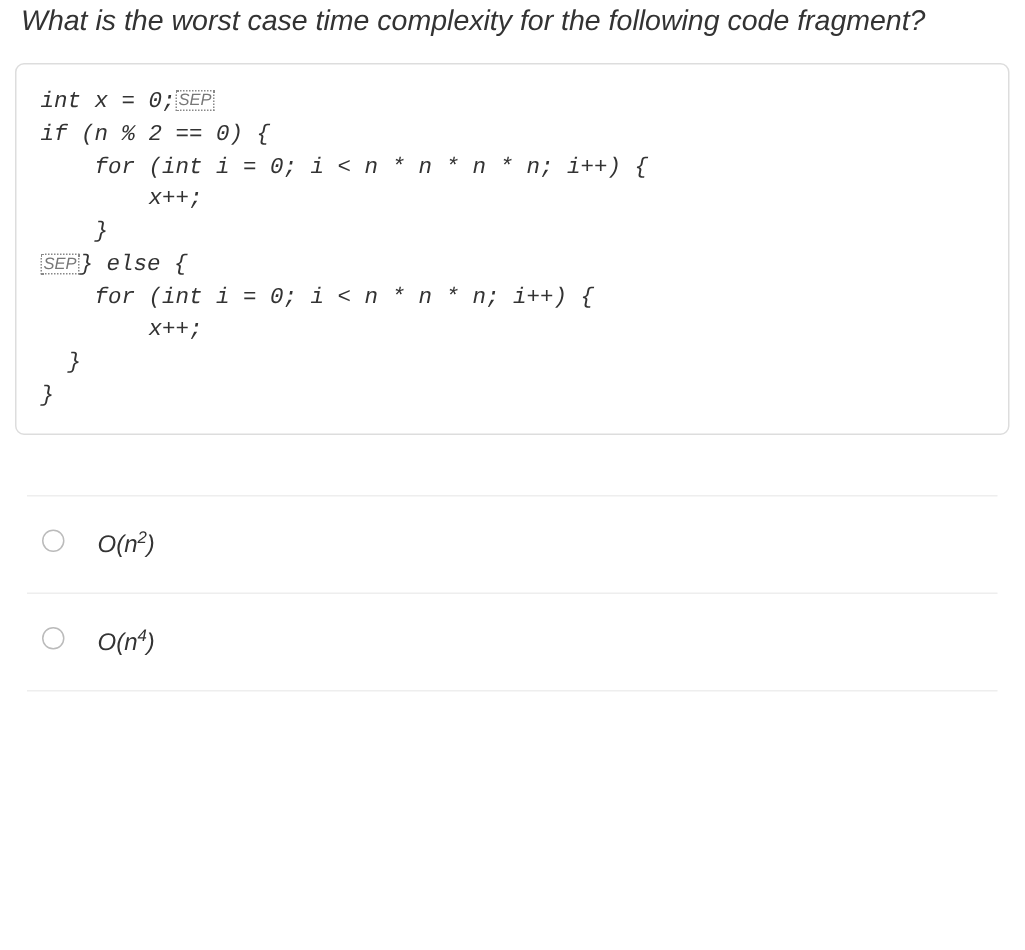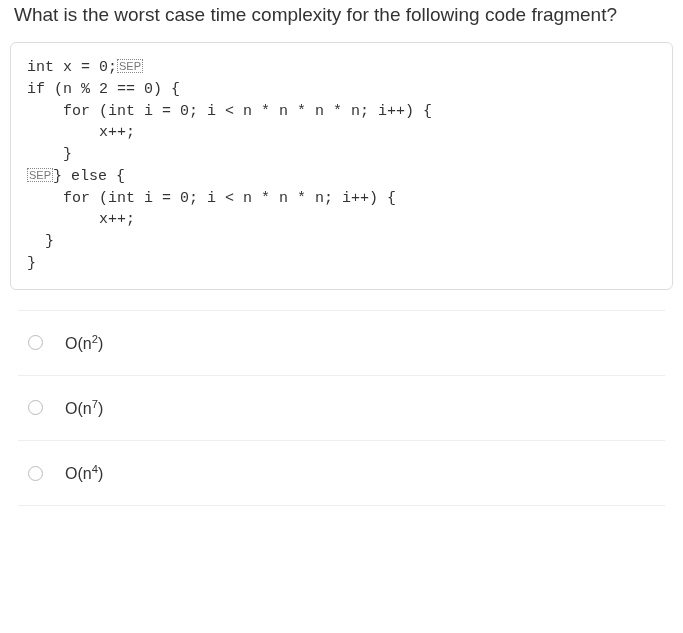--- a/index.html
+++ b/index.html
@@ -1,15 +1,15 @@
 <!DOCTYPE html>
 <html><head>
 <meta charset="utf-8">
 <style>
-  * { box-sizing: border-box; margin: 0; padding: 0; }
+  * { box-sizing: border-box; margin: 0; padding: 0; font-style: italic; }
   body {
     font-family: -apple-system, BlinkMacSystemFont, "Segoe UI", Helvetica, Arial, sans-serif;
     background: #fff;
     color: #333;
     width: 683px;
     padding: 4px 10px 10px 10px;
   }
   .question-text {
     font-size: 19px;
     color: #333;
@@ -19,28 +19,27 @@
   }
   .code-block {
     border: 1px solid #ddd;
     border-radius: 6px;
     padding: 14px 16px;
     font-family: "Consolas", "Menlo", "Courier New", monospace;
     font-size: 15px;
     line-height: 1.45;
     color: #333;
     white-space: pre;
-    margin-bottom: 20px;
+    margin-bottom: 40px;
   }
   .answers {
     padding: 0 8px;
   }
   .answer-row {
     display: flex;
-    align-items: center;
     padding: 22px 10px;
     border-bottom: 1px solid #eee;
     cursor: pointer;
   }
   .answer-row:first-child {
     border-top: 1px solid #eee;
   }
   .radio {
     width: 15px;
     height: 15px;
@@ -96,23 +95,19 @@
 
 <div class="answers">
 
   <div class="answer-row">
     <span class="radio"></span>
     <span class="answer-label"><span>O(n</span><sup>2</sup><span>)</span></span>
   </div>
 
 
 
-  <div class="answer-row">
-    <span class="radio"></span>
-    <span class="answer-label"><span>O(n</span><sup>7</sup><span>)</span></span>
-  </div>
 
   <div class="answer-row">
     <span class="radio"></span>
     <span class="answer-label"><span>O(n</span><sup>4</sup><span>)</span></span>
   </div>
 
 </div>
 
 </body></html>

